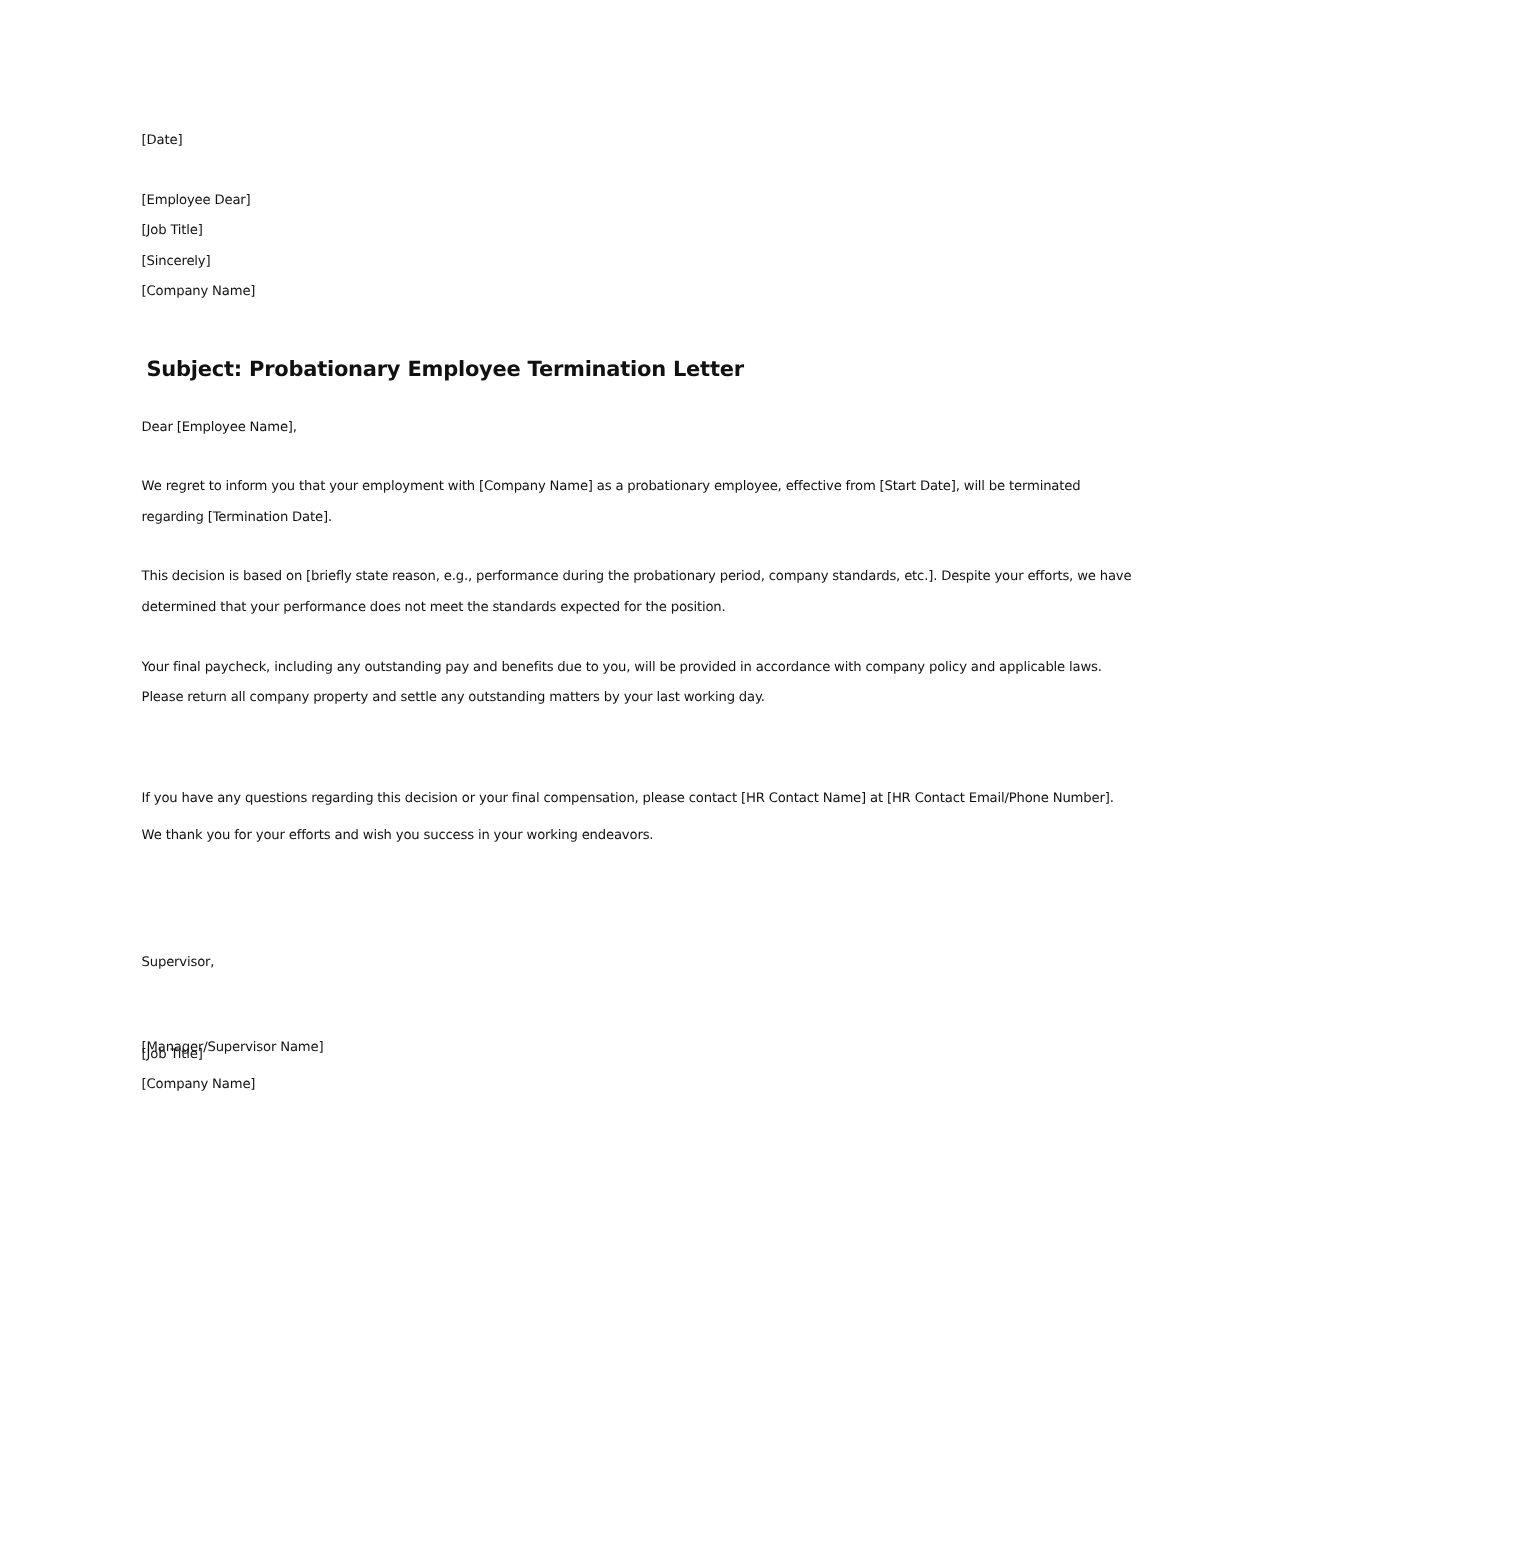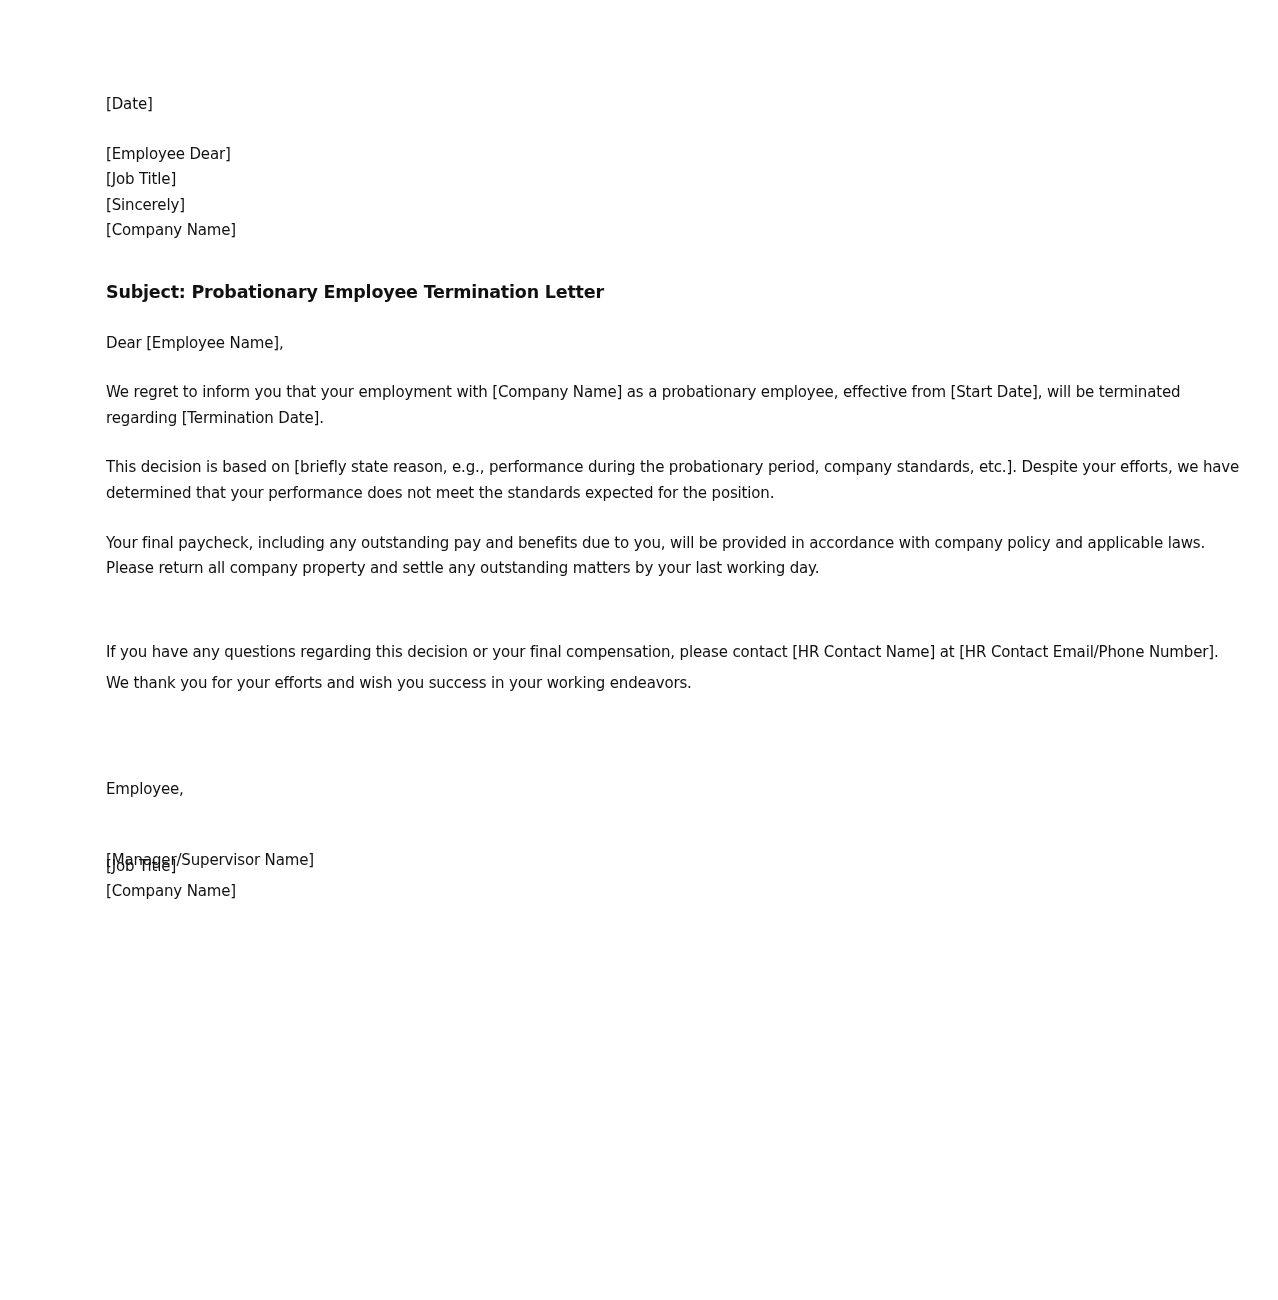--- a/index.html
+++ b/index.html
@@ -2,26 +2,26 @@
 <html><head>
   <meta charset="utf-8">
   <style>
     html, body { margin: 0; padding: 0; background: #ffffff; }
     body {
       width: 1278px; height: 1300px; position: relative; overflow: hidden;
       font-family: "DejaVu Sans", sans-serif;
       color: #111111;
     }
     .line {
-      position: absolute; left: 106px; margin: 0;
-      font-size: 15px; line-height: 25.5px; white-space: nowrap;
+      position: absolute; left: 106px; margin: 12px;
+      font-size: 11px; line-height: 25.5px; white-space: nowrap;
       letter-spacing: -0.15px;
     }
     .subject {
-      position: absolute; left: 106px; margin: 0;
+      position: absolute; left: 106px; margin: 16px;
       font-size: 17.5px; font-weight: bold; line-height: 24px; white-space: nowrap;
       letter-spacing: -0.2px;
     }
   </style>
 </head>
 <body>
 
 <div>
   <p class="line" style="top:92px">[Date]</p>
 
@@ -50,20 +50,20 @@
     <p class="line" style="top:531px">Your final paycheck, including any outstanding pay and benefits due to you, will be provided in accordance with company policy and applicable laws.</p>
     <p class="line" style="top:556px">Please return all company property and settle any outstanding matters by your last working day.</p>
   </div>
 
   <div>
     <p class="line" style="top:640px">If you have any questions regarding this decision or your final compensation, please contact [HR Contact Name] at [HR Contact Email/Phone Number].</p>
   </div>
 
   <p class="line" style="top:671px">We thank you for your efforts and wish you success in your working endeavors.</p>
 
-  <p class="line" style="top:777px">Employee,</p>
+  <p class="line" style="top:777px">Supervisor,</p>
 
   <div>
     <p class="line" style="top:848px">[Manager/Supervisor Name]</p>
     <p class="line" style="top:854px">[Job Title]</p>
     <p class="line" style="top:879px">[Company Name]</p>
   </div>
 </div>
 
 </body></html>

